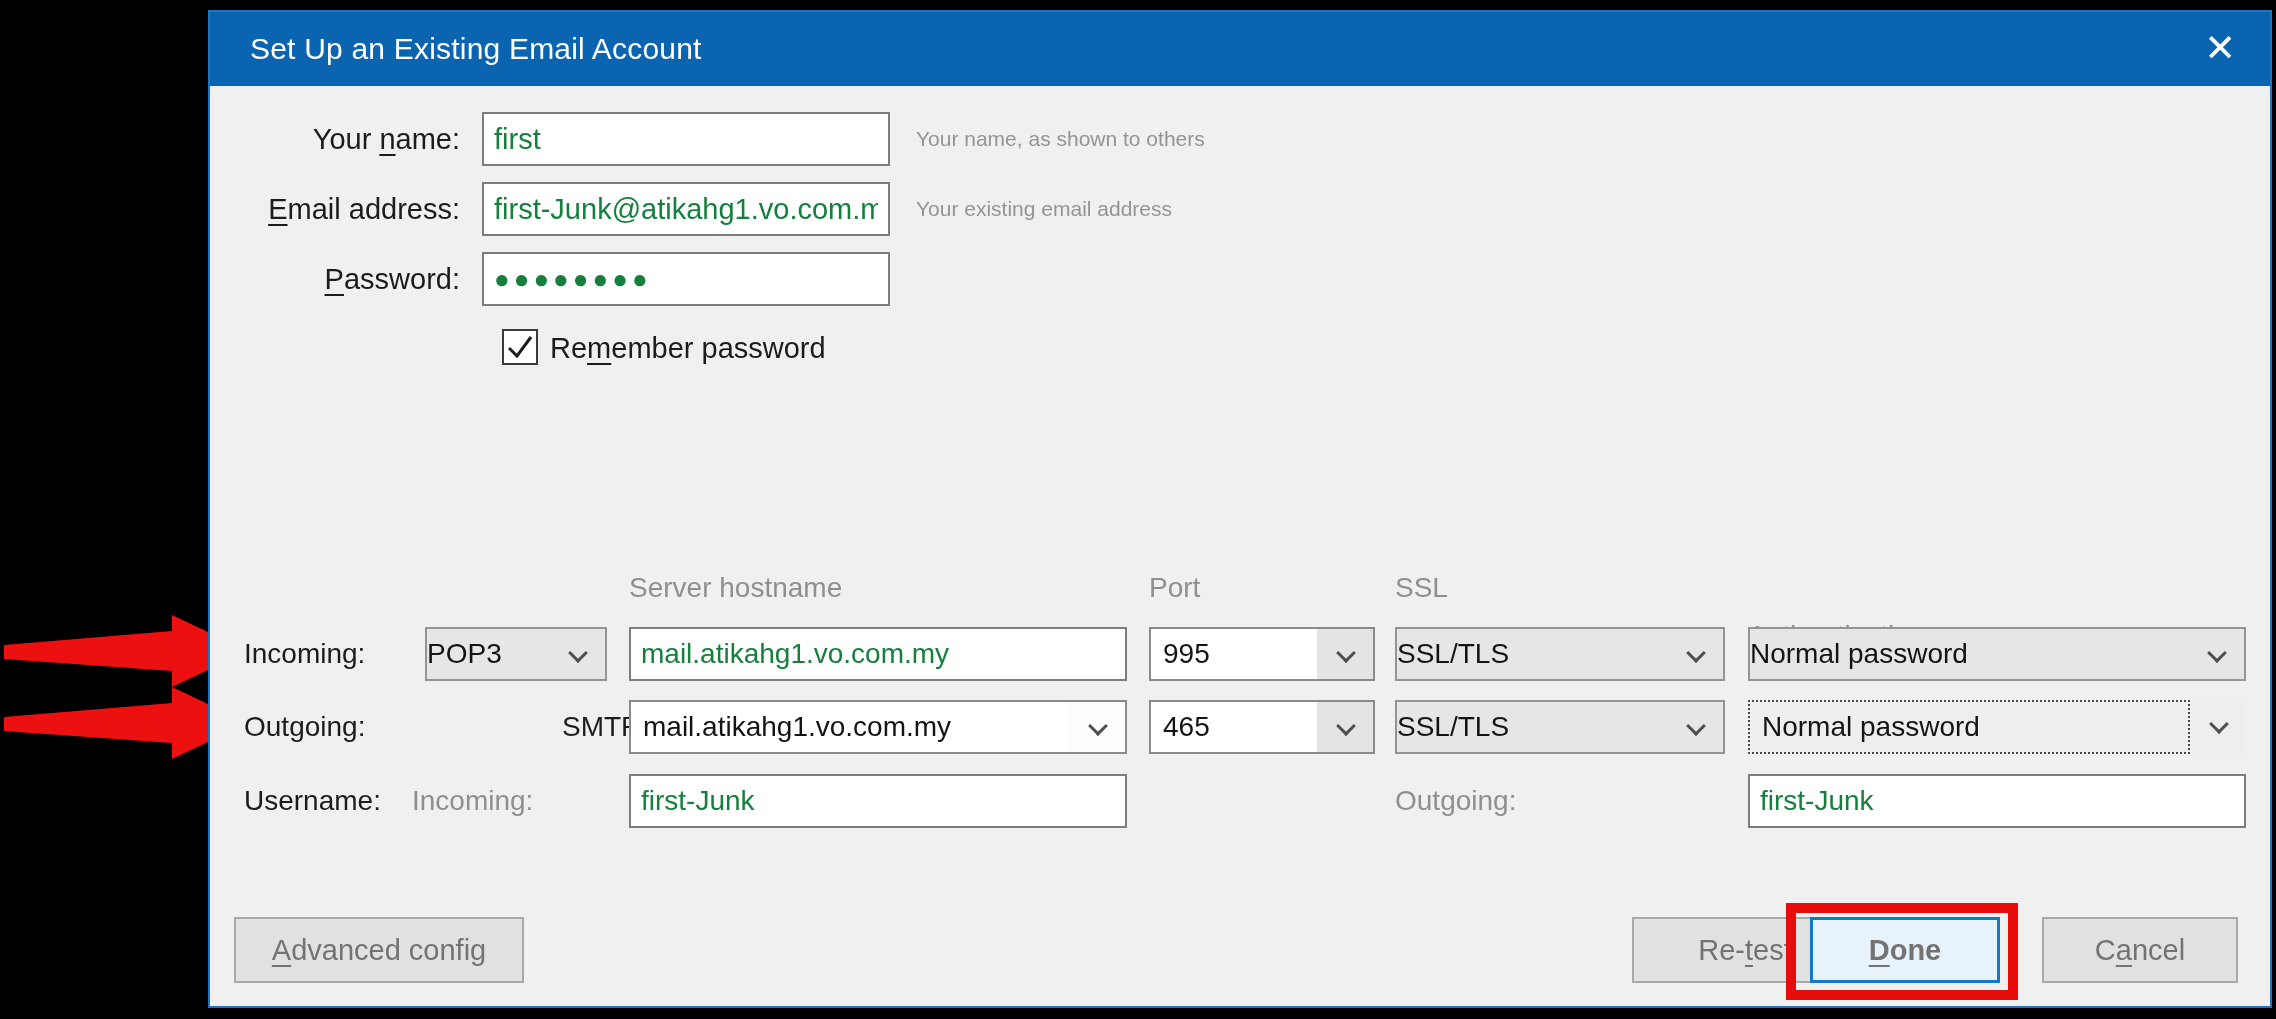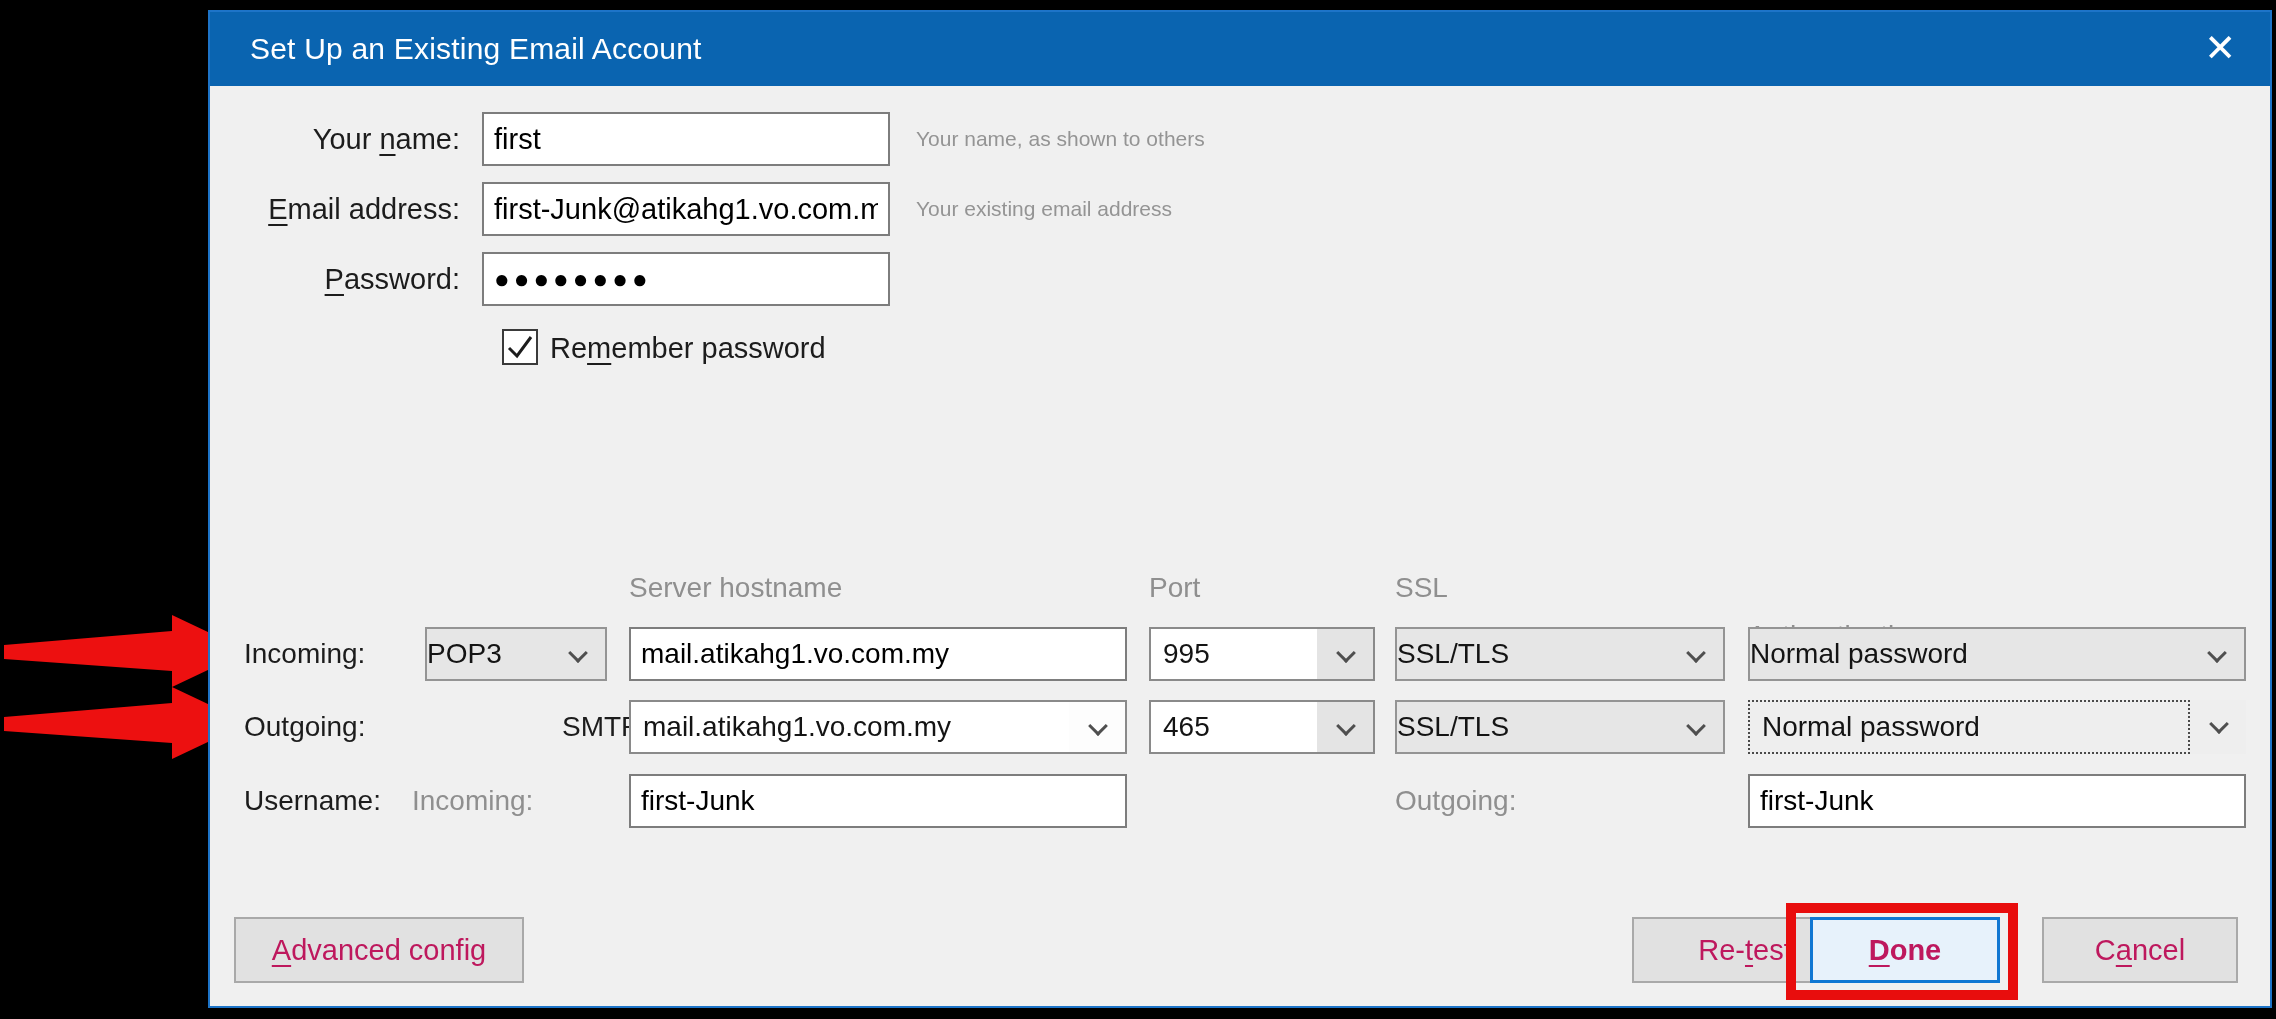--- a/index.html
+++ b/index.html
@@ -22,21 +22,21 @@
     position:absolute; right:26px; top:0; height:74px; line-height:72px;
     font-size:38px; color:#fff; cursor:pointer; padding:0 8px; font-weight:300;
   }
   .lbl { position:absolute; font-size:29px; color:#1c1c1c; line-height:54px; white-space:nowrap; }
   .lbl.right { width:250px; left:0; text-align:right; }
   .lbl.gray { color:#8f8f8f; }
   .u { text-decoration:underline; text-decoration-thickness:2px; text-underline-offset:5px; }
   .hint { position:absolute; font-size:21px; color:#949494; line-height:54px; white-space:nowrap; }
   input.tbox {
     position:absolute; height:54px; background:#fff; border:2px solid #7d7d7d;
-    font-family:"Liberation Sans", sans-serif; font-size:29px; color:#000000;
+    font-family:"Liberation Sans", sans-serif; font-size:29px; color:#15803d;
     padding:0 10px; outline:none; white-space:nowrap; overflow:hidden;
   }
   input.pwd { font-size:26px; letter-spacing:4px; }
   .checkbox {
     position:absolute; width:36px; height:36px; background:#fff;
     border:2px solid #3a3a3a;
   }
   .sel {
     position:absolute; height:54px; background:#e6e6e6; border:2px solid #949494;
     font-size:28px; color:#141414; line-height:50px; white-space:nowrap;
@@ -58,21 +58,21 @@
   .sel-flat { position:absolute; height:54px; background:#eeeeee; }
   .focus-dots {
     position:absolute; left:0; top:0; bottom:0; right:56px;
     border:2px dotted #4a4a4a;
   }
   .sel-flat .txt {
     position:absolute; left:14px; top:0; font-size:28px; color:#141414; line-height:54px; white-space:nowrap;
   }
   .btn {
     position:absolute; height:66px; background:#e1e1e1; border:2px solid #a9a9a9;
-    font-size:29px; color:#be185d; text-align:center; line-height:62px; cursor:pointer; white-space:nowrap;
+    font-size:29px; color:#737373; text-align:center; line-height:62px; cursor:pointer; white-space:nowrap;
   }
   .btn.default { background:#e7f2fb; border:3px solid #1077d2; line-height:60px; font-weight:bold; }
   .annot-box { position:absolute; border:10px solid #e80d0d; }
   .arrow-svg { position:absolute; pointer-events:none; }
   .hdr { position:absolute; font-size:28px; color:#8f8f8f; white-space:nowrap; }
 </style>
 </head>
 <body>
 
 <div class="stage">

